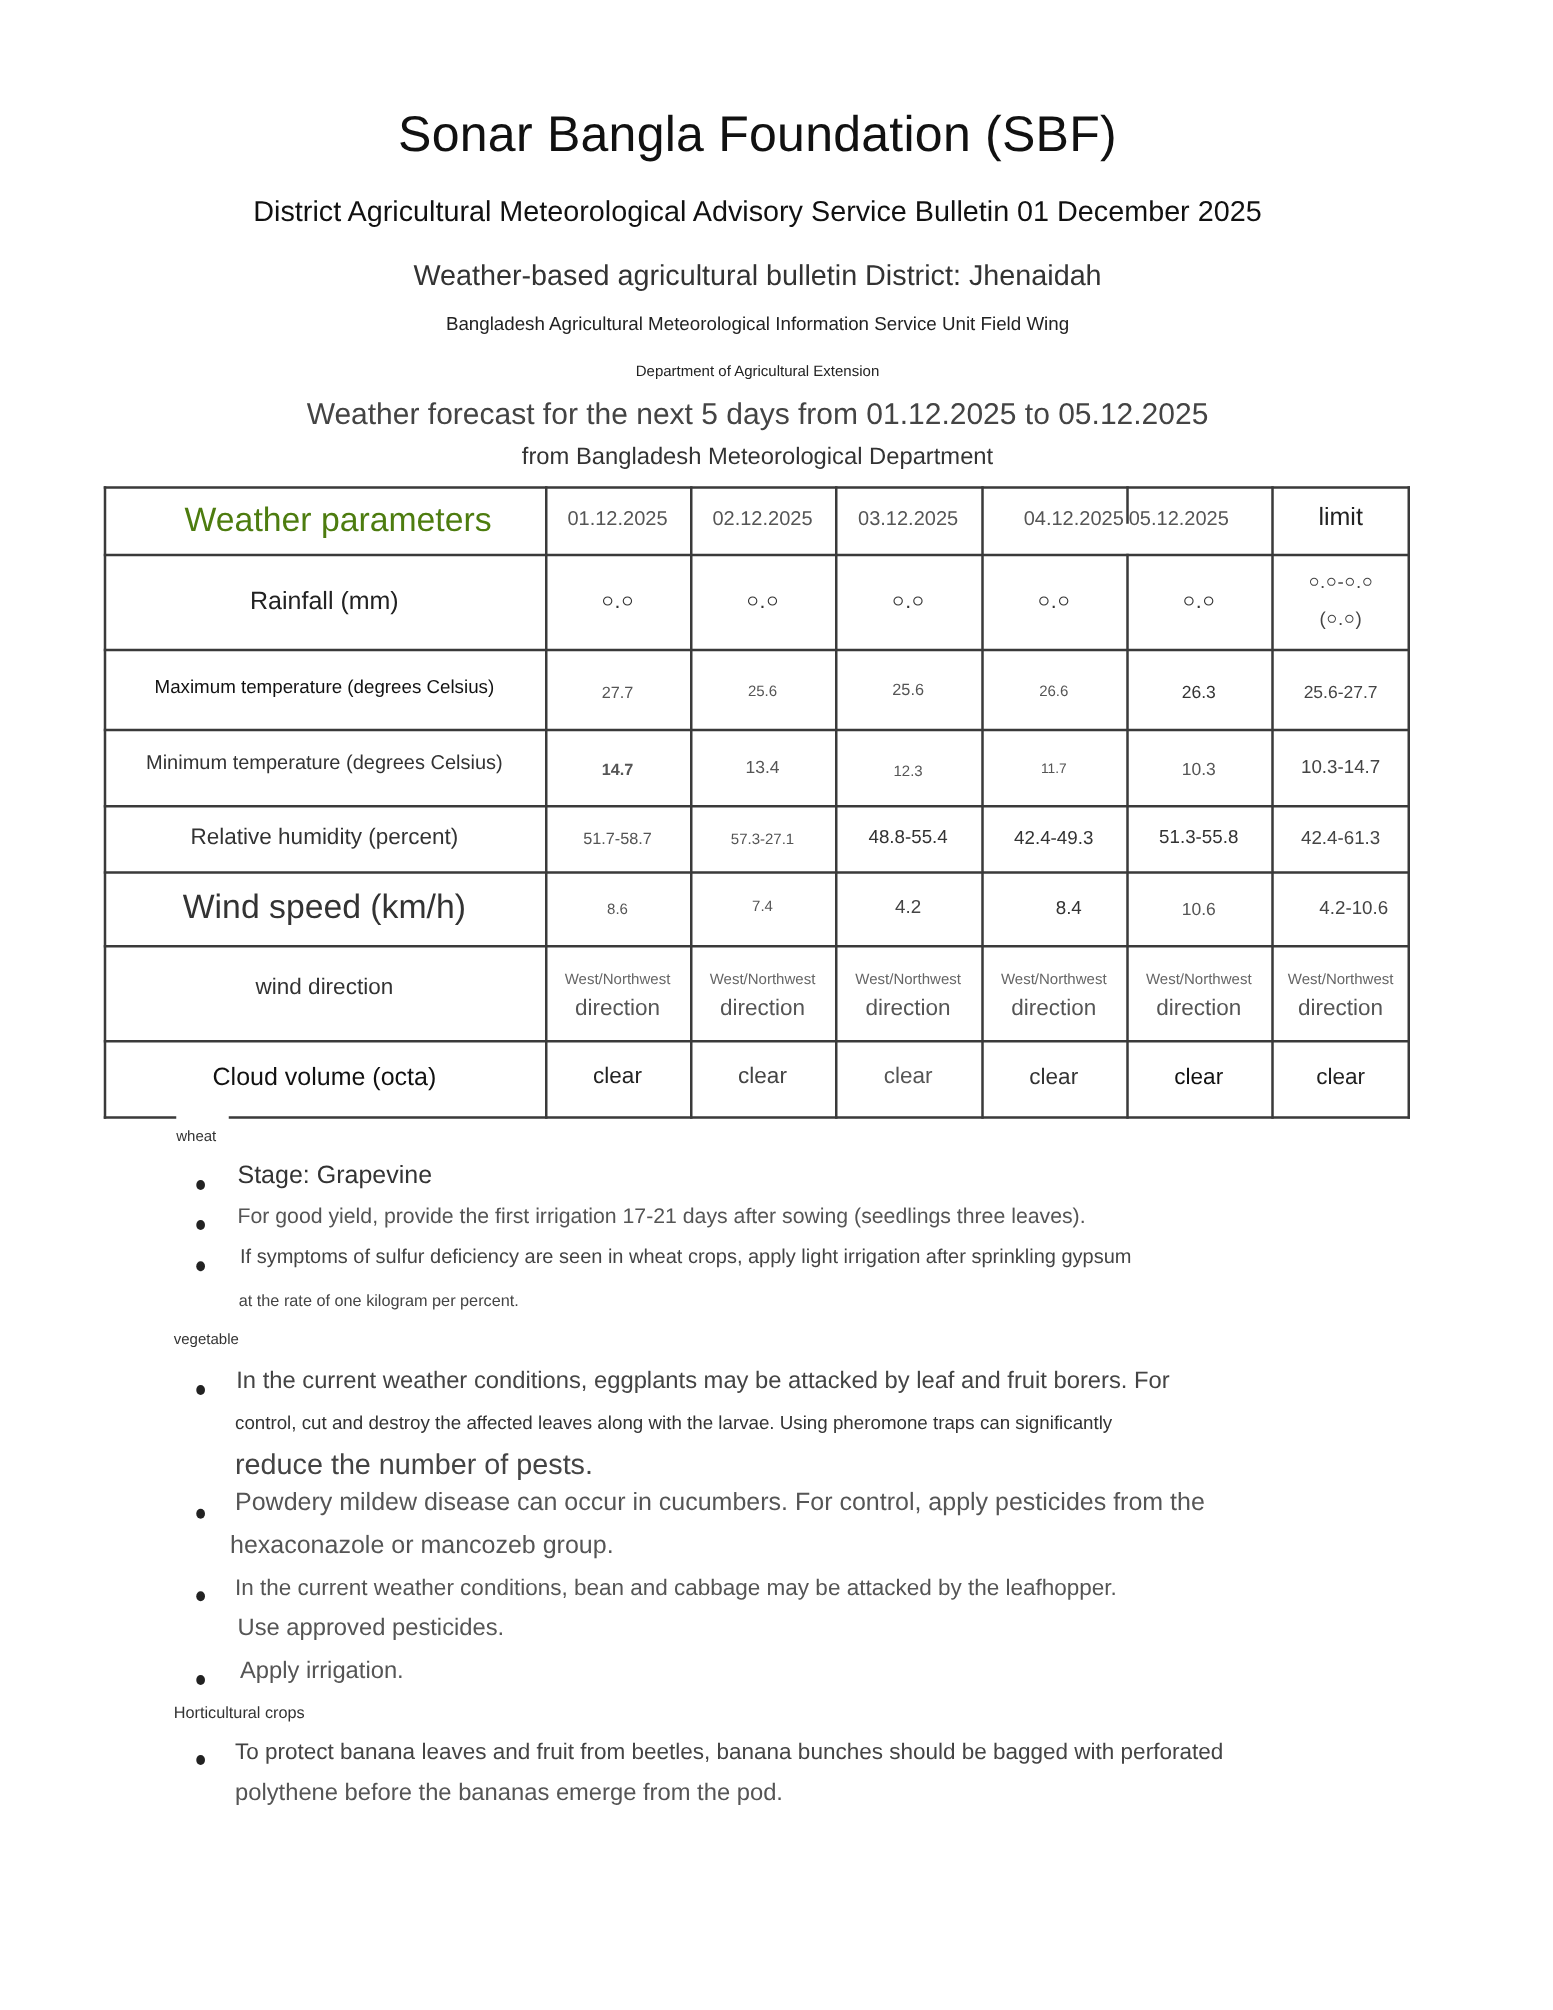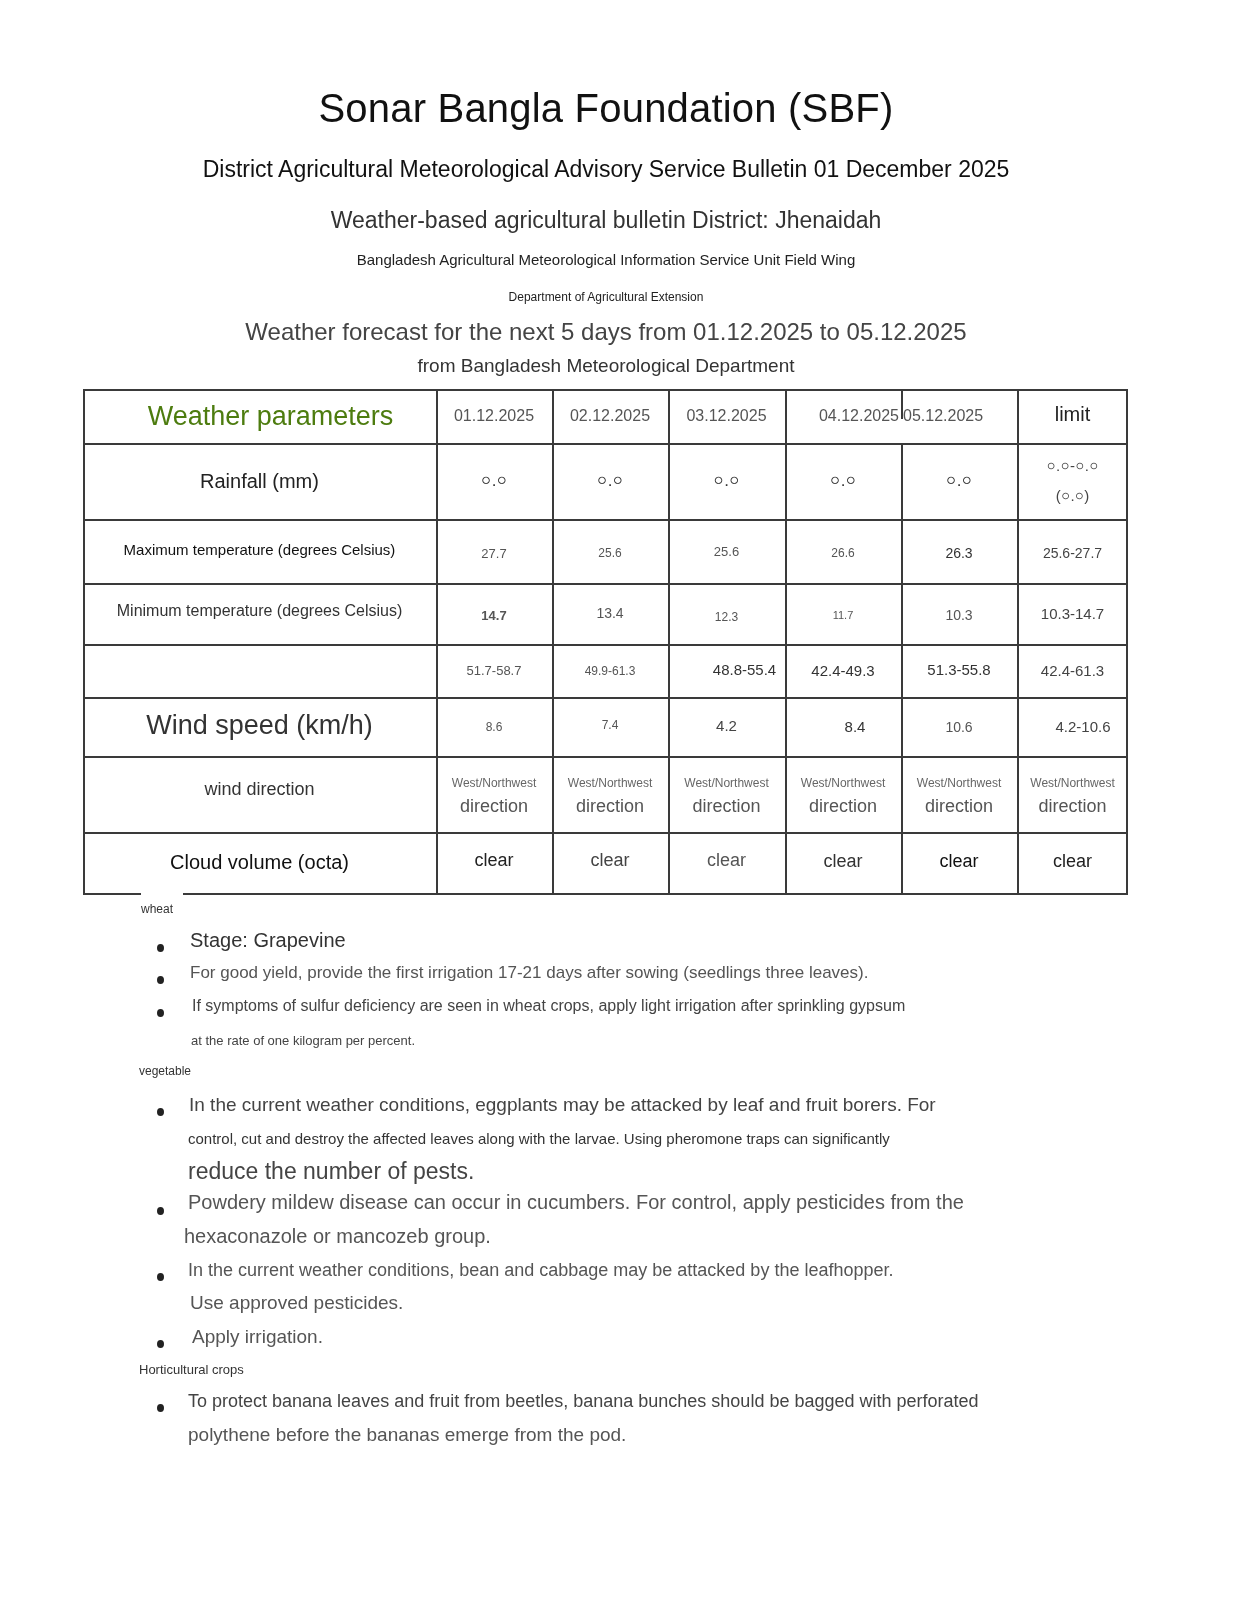--- a/index.html
+++ b/index.html
@@ -97,23 +97,24 @@
   <div class="cell" style="left:934px;top:134px;width:111px;height:60px;font-size:14px;color:#444;">25.6-27.7</div>
 
   <div class="cell param" style="left:0;top:194px;width:353px;height:56px;font-size:16px;color:#333;">Minimum temperature (degrees Celsius)</div>
   <div class="cell sm" style="left:353px;top:196px;width:116px;height:60px;font-weight:bold;">14.7</div>
   <div class="cell sm" style="left:469px;top:194px;width:116px;height:60px;font-size:14px;">13.4</div>
   <div class="cell sm" style="left:585px;top:198px;width:117px;height:60px;font-size:12px;">12.3</div>
   <div class="cell sm" style="left:702px;top:196px;width:116px;height:60px;font-size:11px;">11.7</div>
   <div class="cell sm" style="left:818px;top:196px;width:116px;height:60px;font-size:14px;">10.3</div>
   <div class="cell" style="left:934px;top:194px;width:111px;height:60px;font-size:15px;color:#444;">10.3-14.7</div>
 
+  <div class="cell param" style="left:0;top:255px;width:353px;height:50px;font-size:18px;color:#333;">Relative humidity (percent)</div>
   <div class="cell sm" style="left:353px;top:255px;width:116px;height:53px;font-size:13px;">51.7-58.7</div>
-  <div class="cell sm" style="left:469px;top:255px;width:116px;height:53px;font-size:12px;">49.9-61.3</div>
-  <div class="cell" style="left:585px;top:255px;width:117px;height:50px;font-size:15px;color:#333;padding-left:18px;">48.8-55.4</div>
+  <div class="cell sm" style="left:469px;top:255px;width:116px;height:53px;font-size:12px;">57.3-27.1</div>
+  <div class="cell" style="left:585px;top:255px;width:117px;height:50px;font-size:15px;color:#333;">48.8-55.4</div>
   <div class="cell" style="left:702px;top:255px;width:116px;height:53px;font-size:15px;color:#333;">42.4-49.3</div>
   <div class="cell" style="left:818px;top:255px;width:116px;height:50px;font-size:15px;color:#333;">51.3-55.8</div>
   <div class="cell" style="left:934px;top:255px;width:111px;height:53px;font-size:15px;color:#444;">42.4-61.3</div>
 
   <div class="cell param" style="left:0;top:308px;width:353px;height:56px;font-size:27px;color:#333;">Wind speed (km/h)</div>
   <div class="cell sm" style="left:353px;top:308px;width:116px;height:59px;font-size:12px;">8.6</div>
   <div class="cell sm" style="left:469px;top:308px;width:116px;height:56px;font-size:12px;">7.4</div>
   <div class="cell" style="left:585px;top:308px;width:117px;height:56px;font-size:15px;color:#444;">4.2</div>
   <div class="cell" style="left:702px;top:308px;width:140px;height:59px;font-size:15px;color:#333;">8.4</div>
   <div class="cell sm" style="left:818px;top:308px;width:116px;height:59px;font-size:14px;">10.6</div>

